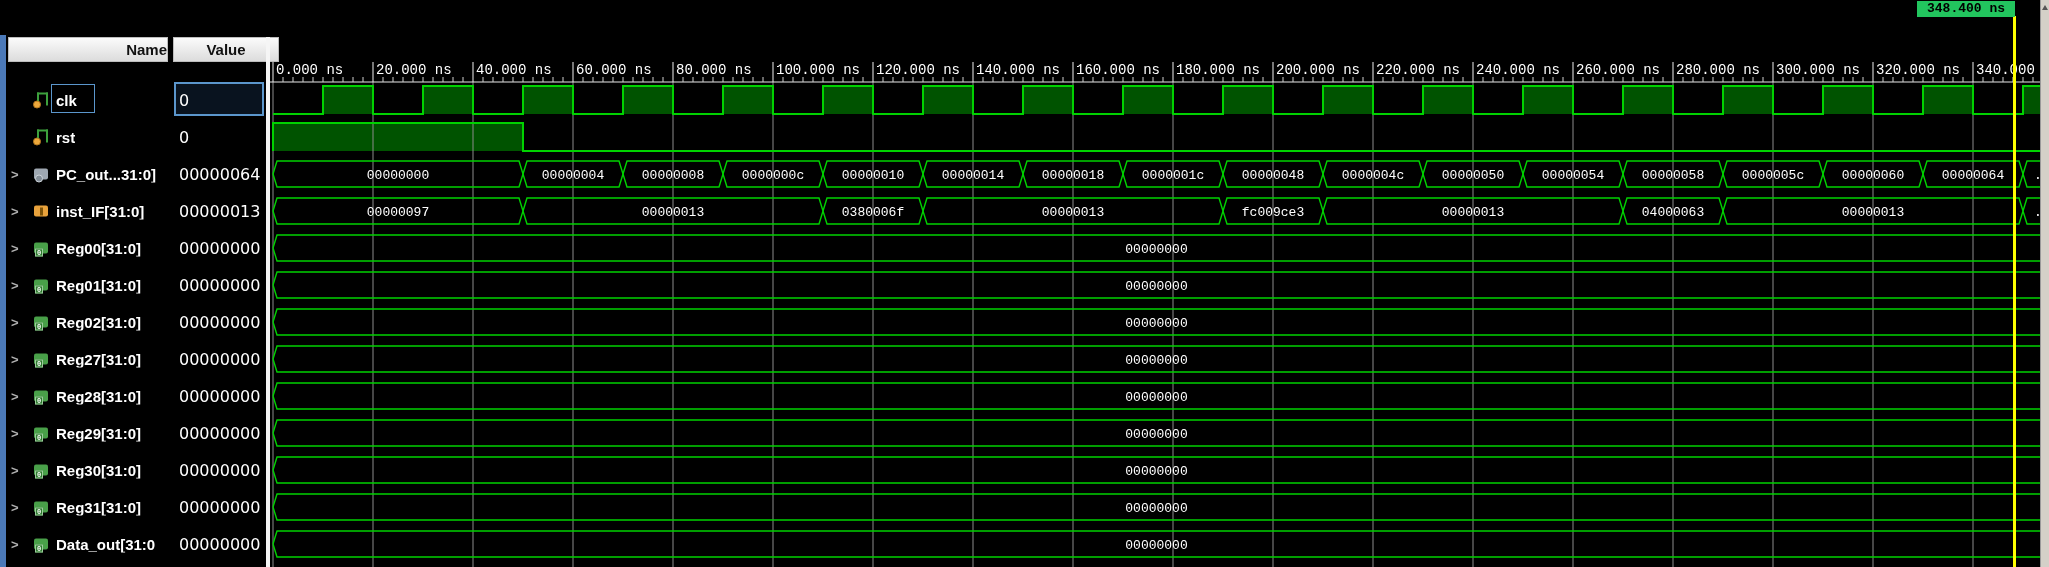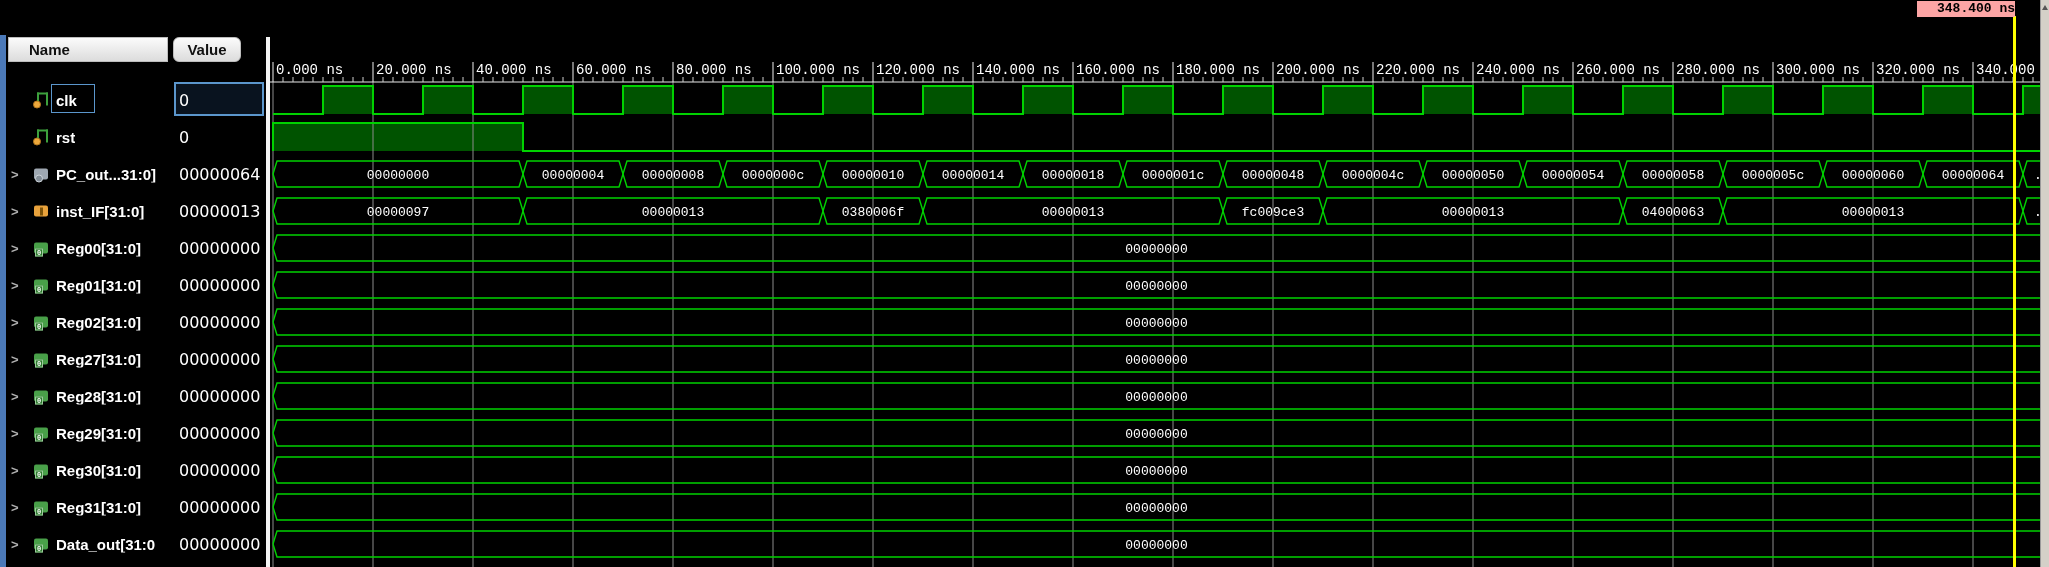--- a/index.html
+++ b/index.html
@@ -3,23 +3,23 @@
 <meta charset="utf-8">
 <style>
   html,body{margin:0;padding:0;background:#000;}
   #app{position:relative;width:2049px;height:567px;background:#000;overflow:hidden;
        font-family:"Liberation Sans",sans-serif;}
   
   #accent{position:absolute;left:0;top:35px;width:6px;height:532px;background:#4b79b8;}
   
   .hdr{position:absolute;top:37px;height:25px;background:linear-gradient(#fbfbfb,#dcdcdc);
        border:1px solid #bdbdbd;box-sizing:border-box;color:#111;font-weight:bold;
-       font-size:15px;line-height:23px;}
+       font-size:15px;line-height:23px;text-align:right;}
   #name-header{left:8px;width:160px;padding-left:20px;}
-  #value-header{left:173px;width:68px;text-align:center;border-radius:6px;}
+  #value-header{left:173px;width:106px;text-align:center;}
   
   #splitter{position:absolute;left:266px;top:37px;width:4px;height:530px;background:#f5f5f5;}
   
   .row{position:absolute;left:0;width:265px;height:37px;}
   .chev{position:absolute;left:11px;top:50%;transform:translateY(-50%);color:#b0b0b0;
         font-size:13px;font-weight:bold;}
   .sig-name{position:absolute;left:56px;top:50%;transform:translateY(-50%);color:#fff;
         font-size:15px;white-space:nowrap;max-width:112px;overflow:hidden;font-weight:bold;}
   .sig-val{position:absolute;left:179px;top:50%;transform:translateY(-50%);color:#fff;
         font-size:16px;font-family:"DejaVu Sans",sans-serif;white-space:nowrap;
@@ -45,22 +45,22 @@
   
   .name-sel{position:absolute;left:51px;top:3px;width:44px;height:29px;
         border:1px solid #5b96cc;box-sizing:border-box;}
   .val-sel{position:absolute;left:174px;top:1px;width:90px;height:34px;
         border:2px solid #5b96cc;box-sizing:border-box;background:rgba(25,55,90,.35);}
   
   #wave-area{position:absolute;left:270px;top:0;width:1770px;height:481px;}
   
   #cursor-line{position:absolute;left:2013px;top:16px;width:3px;height:551px;
         background:#ffff00;z-index:5;}
-  #cursor-label{position:absolute;left:1917px;top:1px;width:98px;height:16px;background:#fca5a5;
-        color:#000;font:bold 13px/16px "Liberation Mono",monospace;text-align:right;z-index:6;}
+  #cursor-label{position:absolute;left:1917px;top:1px;width:98px;height:16px;background:#22c55e;
+        color:#000;font:bold 13px/16px "Liberation Mono",monospace;text-align:center;z-index:6;}
   
   #scrollbar{position:absolute;left:2040px;top:0;width:9px;height:567px;background:#d4d0c8;
         border-left:1px solid #9a9a9a;box-sizing:border-box;z-index:7;}
   #scroll-up{position:absolute;left:1px;top:5px;width:0;height:0;
         border-left:3px solid transparent;border-right:3px solid transparent;
         border-bottom:5px solid #555;}
   svg text{font-family:"Liberation Mono",monospace;}
 </style>
 </head>
 <body>

